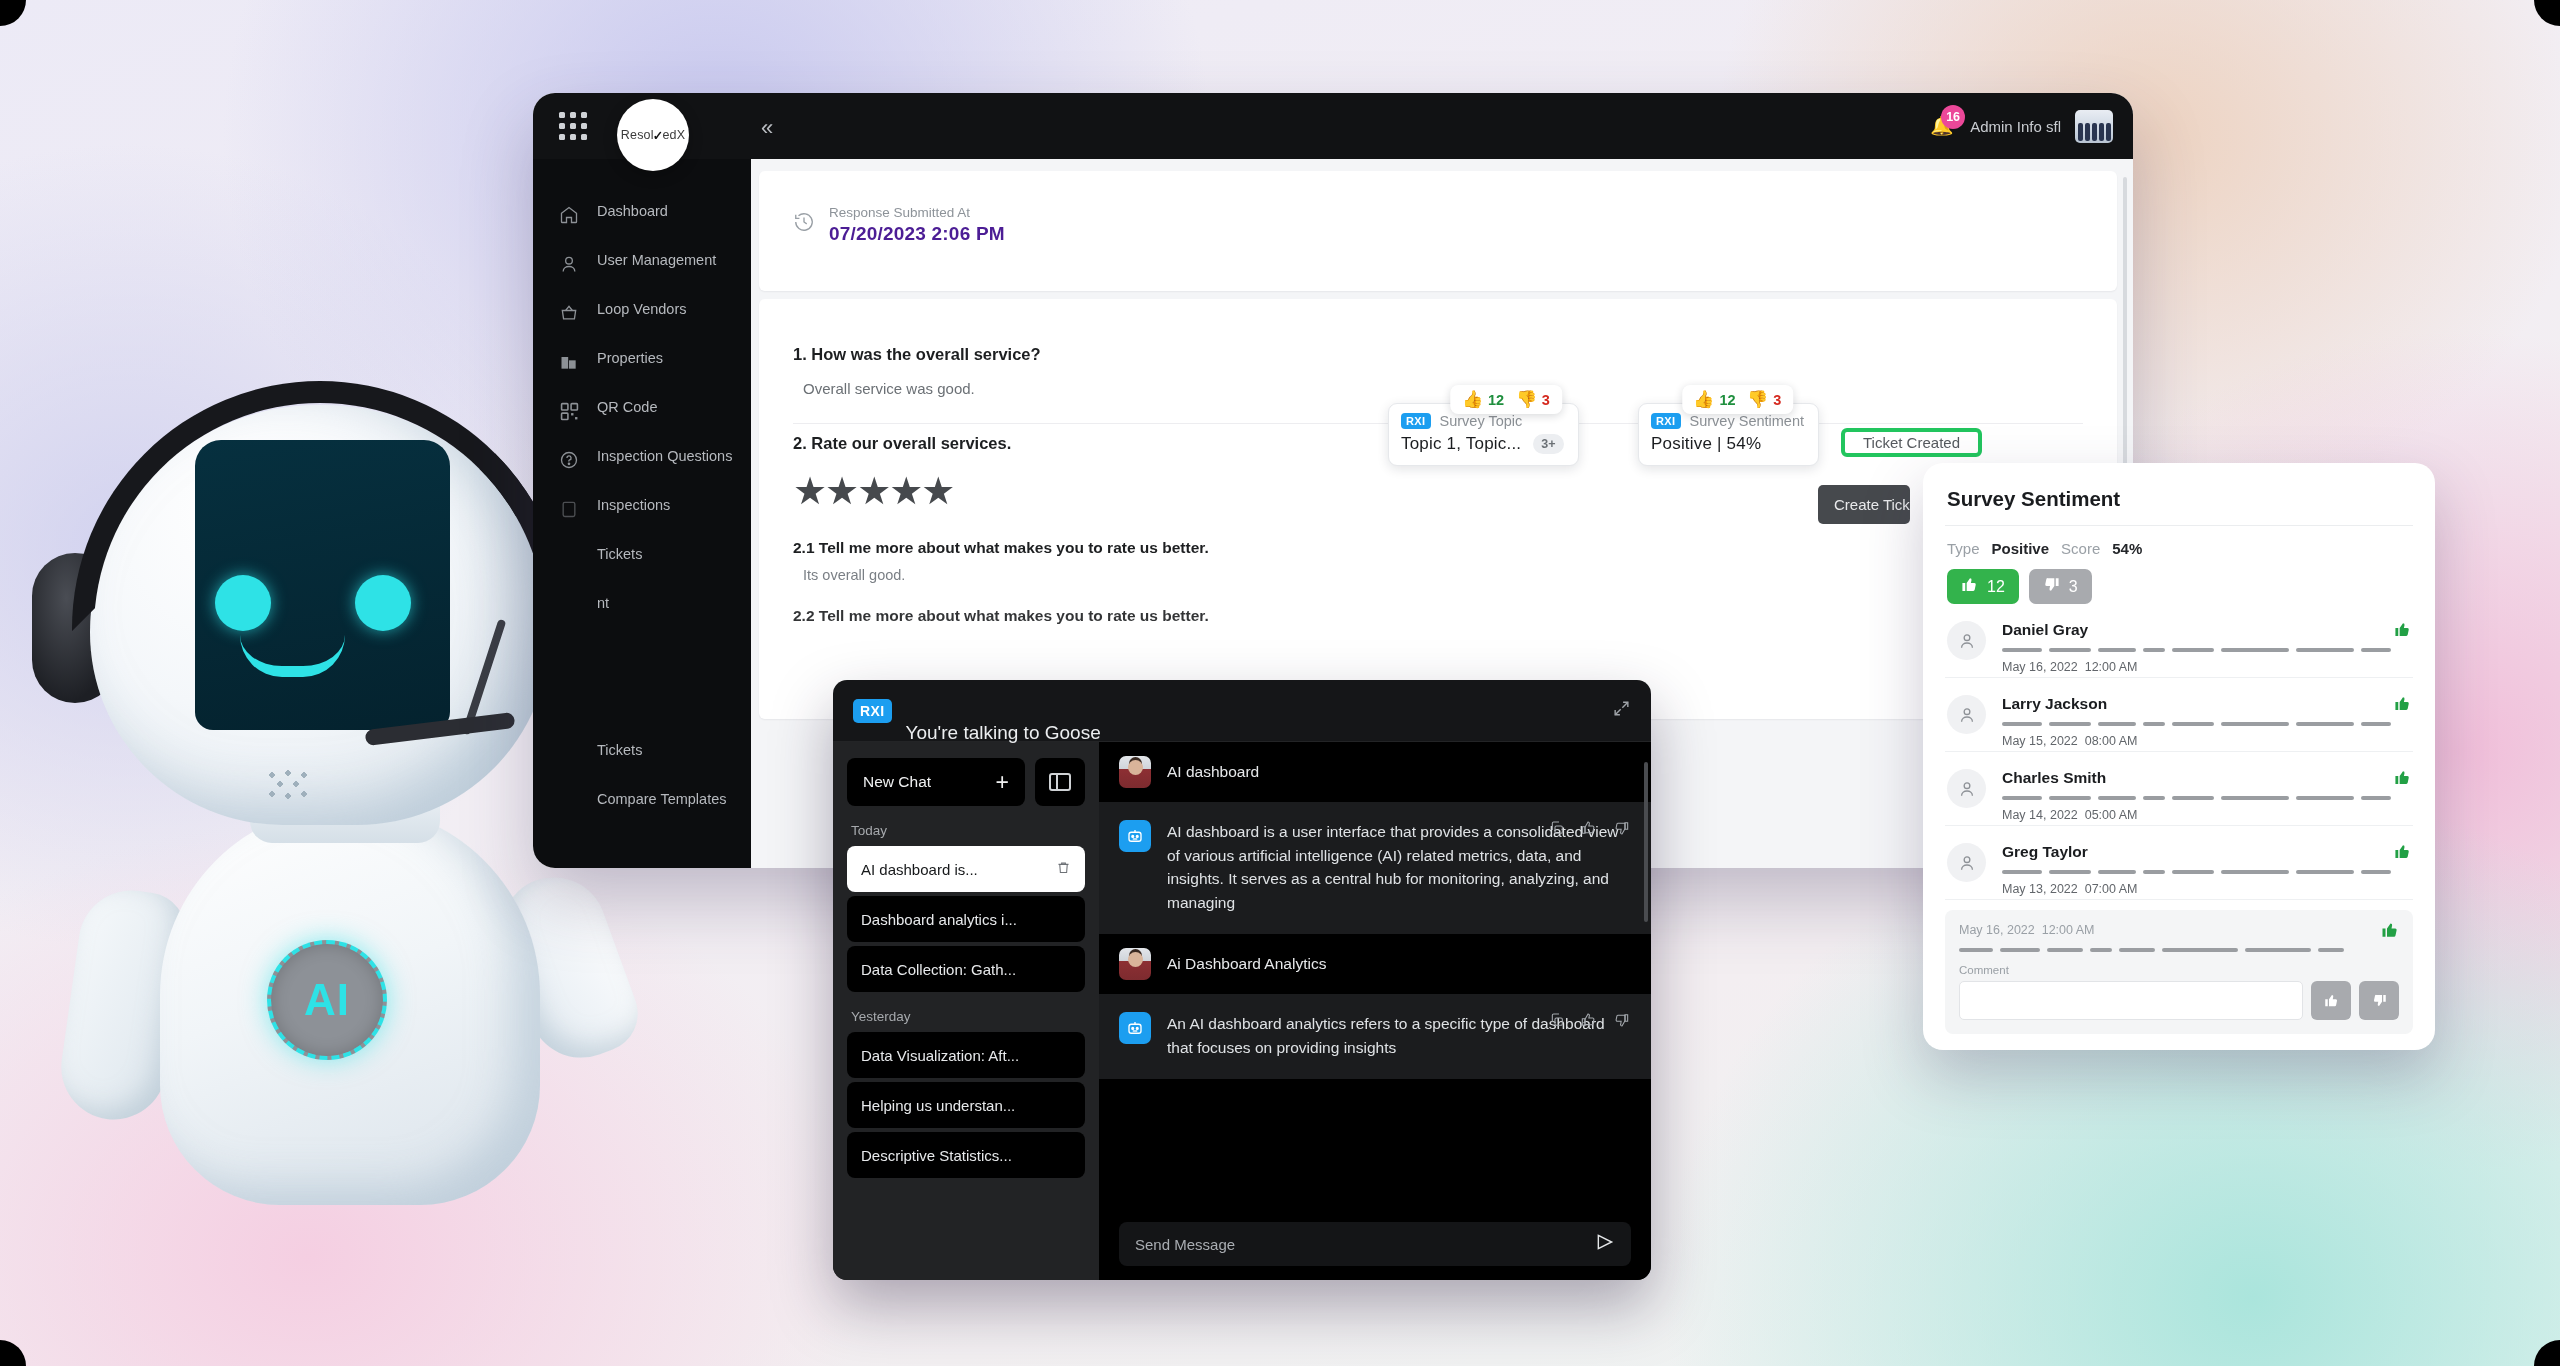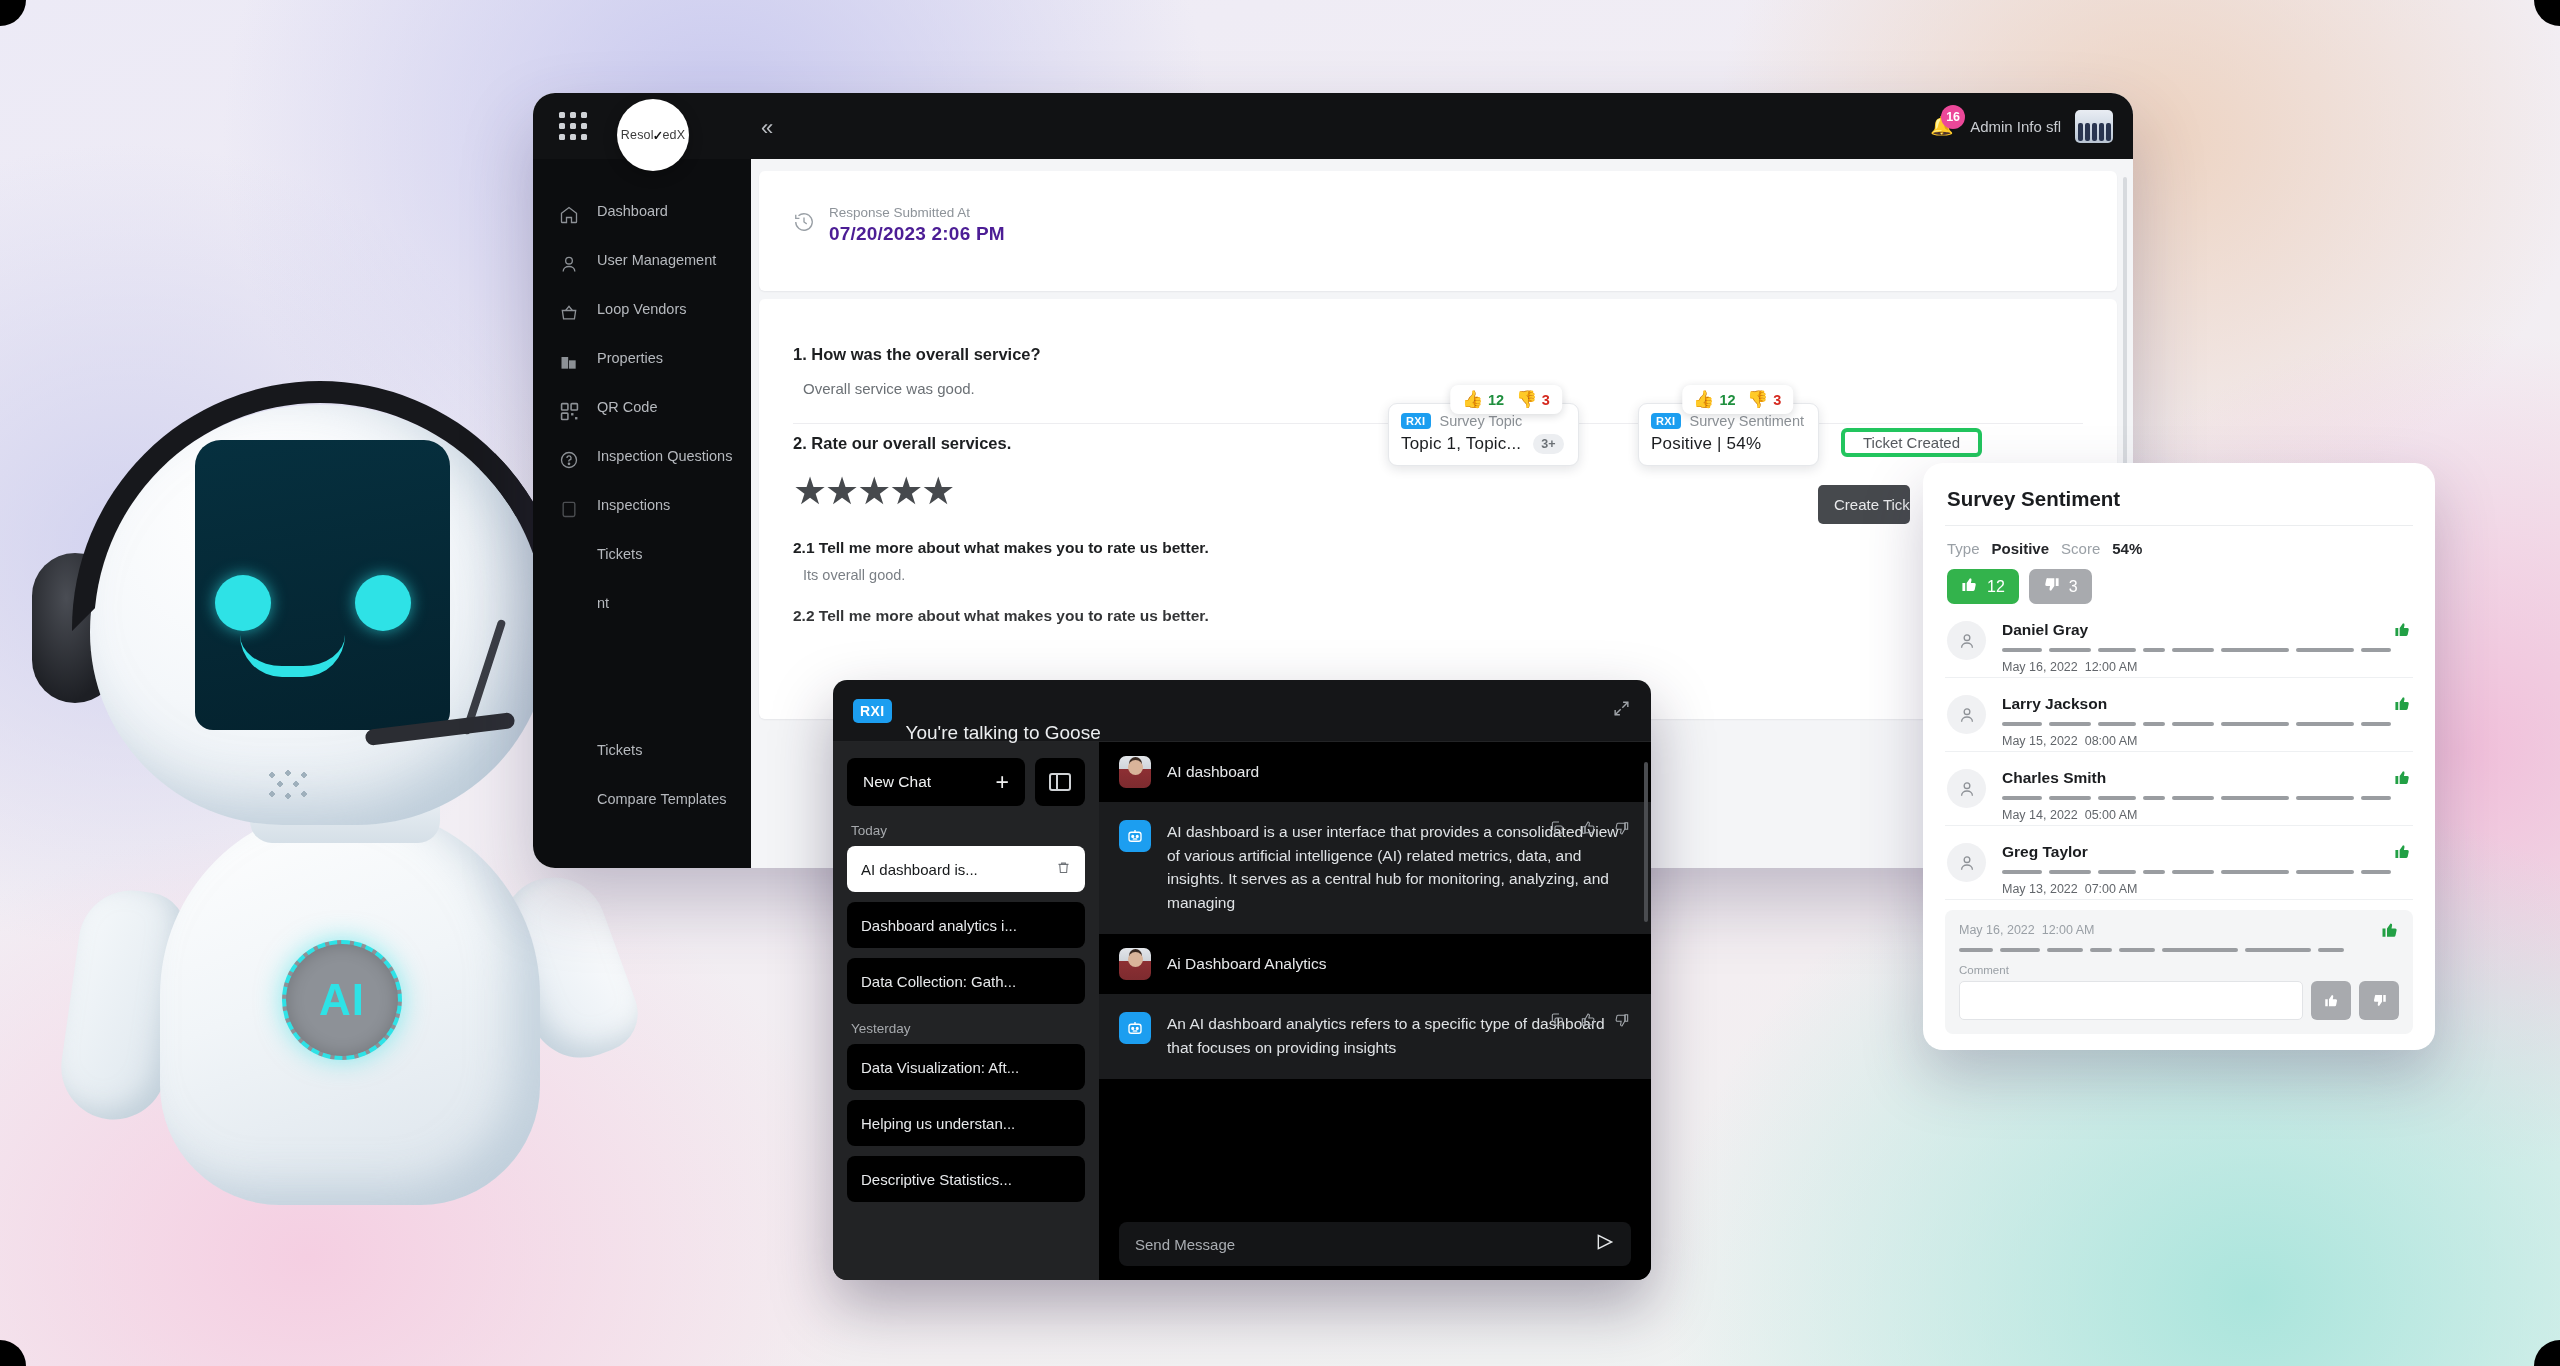--- a/index.html
+++ b/index.html
@@ -90,21 +90,21 @@
   }
   .rb-cup { position:absolute; width:86px; height:150px; border-radius:45px;
     background: radial-gradient(ellipse at 40% 30%, #4a4d54 0%, #1d1f24 70%); }
   .rb-cup.l { left:22px; top:168px; }
   .rb-cup.r { left:505px; top:160px; }
   .rb-mic { position:absolute; left:355px; top:336px; width:150px; height:16px;
     background:#2b2d33; border-radius:10px; transform:rotate(-7deg); }
   .rb-micarm { position:absolute; left:470px; top:232px; width:8px; height:120px;
     background:#3a3d44; border-radius:6px; transform:rotate(18deg); }
   .rb-chest {
-    position:absolute; left:272px; top:555px; width:120px; height:120px; border-radius:50%;
+    position:absolute; left:257px; top:555px; width:120px; height:120px; border-radius:50%;
     background:#8d9197; border:4px dashed #2ee2e6;
     box-shadow:0 0 26px rgba(46,226,230,.55), inset 0 0 18px rgba(0,0,0,.2);
     display:flex; align-items:center; justify-content:center;
     color:#2ee2e6; font-size:44px; font-weight:700; letter-spacing:1px;
   }
 
   
   #app-window {
     position:absolute; left:533px; top:93px; width:1600px; height:775px;
     border-radius:22px; overflow:hidden;
@@ -261,21 +261,21 @@
   .newchat {
     flex:1; background:#000; color:#f0f1f2; border-radius:8px; height:48px;
     display:flex; align-items:center; justify-content:space-between; padding:0 16px; font-size:15.5px; cursor:pointer;
   }
   .newchat .plus { font-size:23px; font-weight:300; line-height:1; }
   .panel-toggle { width:50px; height:48px; background:#000; border-radius:8px; display:flex; align-items:center; justify-content:center; cursor:pointer; }
   .pt-box { width:22px; height:18px; border:2px solid #cfd2d5; border-radius:3px; position:relative; }
   .pt-box::after { content:''; position:absolute; left:5px; top:0; bottom:0; width:2px; background:#cfd2d5; }
   .cs-group { color:#a6a9ad; font-size:13.5px; margin:17px 0 8px 4px; }
   .cs-item {
-    background:#000; color:#e7e9eb; border-radius:8px; height:46px; margin-bottom:10px;
+    background:#000; color:#e7e9eb; border-radius:8px; height:46px; margin-bottom:4px;
     display:flex; align-items:center; justify-content:space-between; padding:0 14px; font-size:15px;
     white-space:nowrap; overflow:hidden; cursor:pointer;
   }
   .cs-item.active { background:#fff; color:#16181a; }
   .trash { font-size:15px; color:#6d7176; }
   #chat-main { flex:1; background:#000; position:relative; overflow:hidden; }
   .msg-user { background:#000; padding:14px 20px; display:flex; align-items:center; gap:16px; }
   .u-av {
     width:32px; height:32px; border-radius:7px; flex:0 0 32px; overflow:hidden; position:relative;
     background:linear-gradient(180deg,#e3e6ea 0%,#cfd4da 40%,#8d2f33 41%, #7d2b2f 100%);

